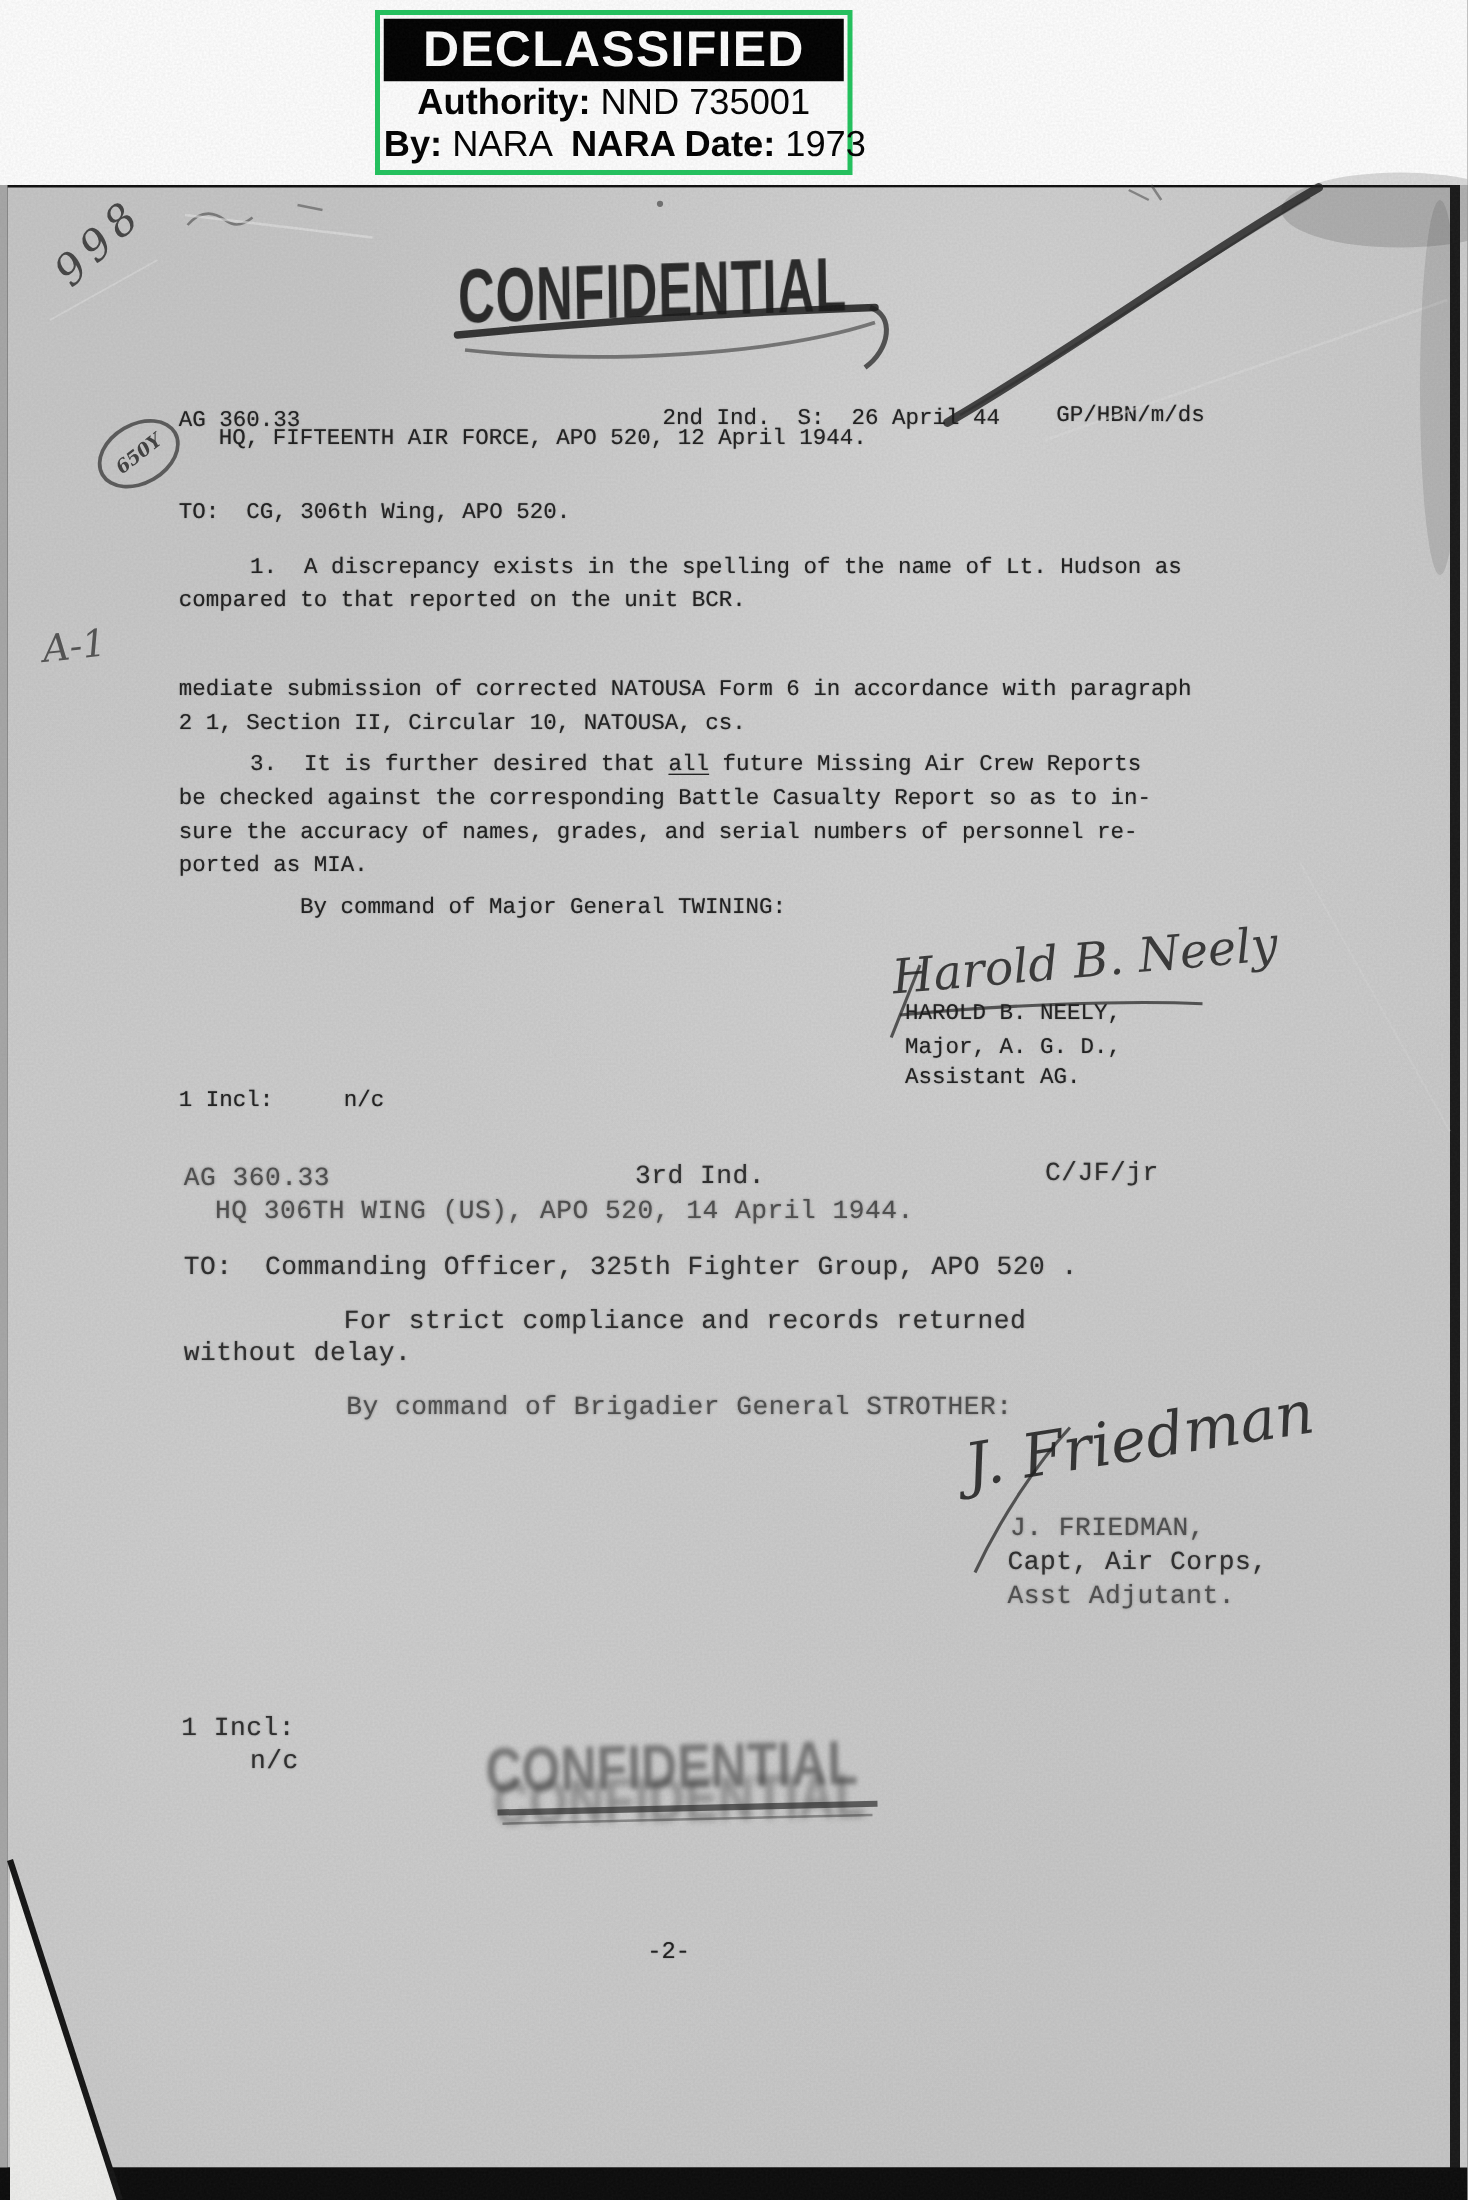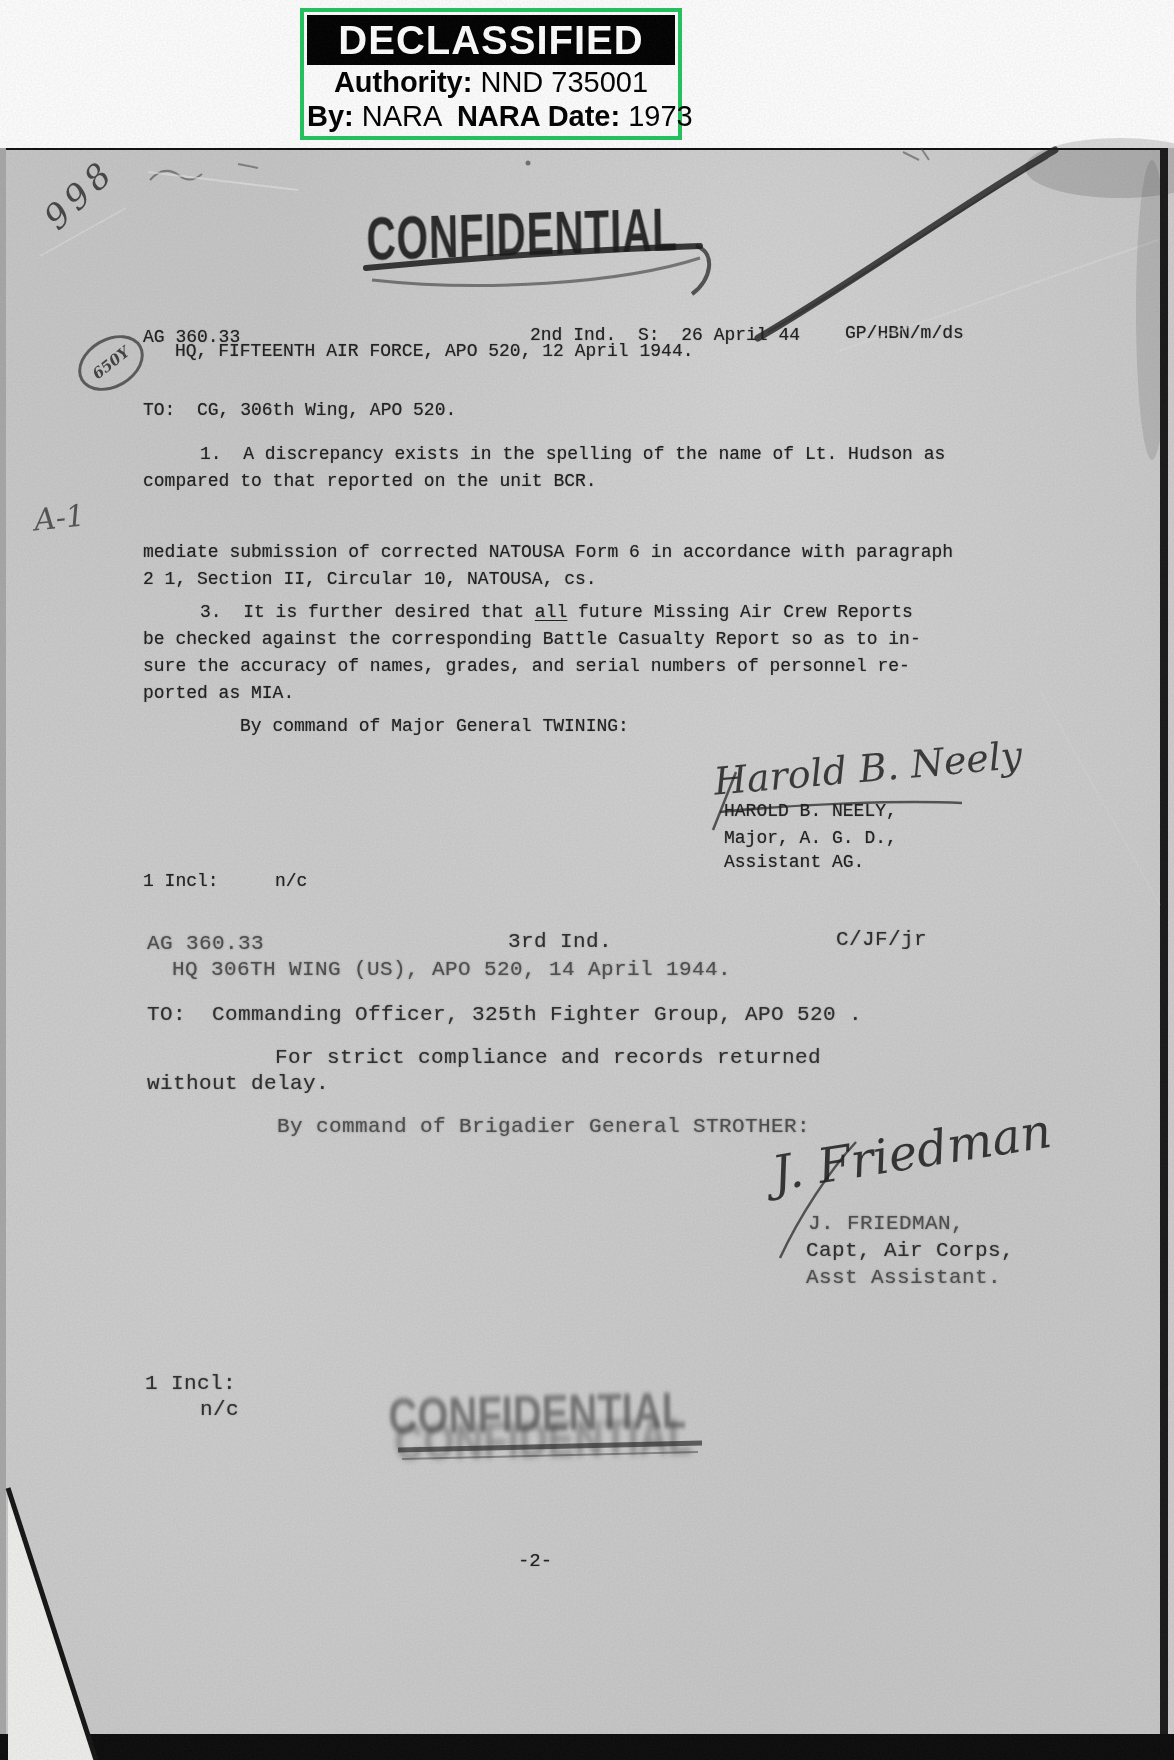--- a/index.html
+++ b/index.html
@@ -122,21 +122,21 @@
   <div class="t2" style="left:147px;top:853px;">TO:  Commanding Officer, 325th Fighter Group, APO 520 .</div>
 
   <div class="t2" style="left:275px;top:896px;">For strict compliance and records returned</div>
   <div class="t2" style="left:147px;top:922px;">without delay.</div>
 
   <div class="t2 faded" style="left:277px;top:965px;">By command of Brigadier General STROTHER:</div>
 
   <div class="sig" style="left:768px;top:998px;font-size:48px;transform:rotate(-9deg);opacity:.88;">J. Friedman</div>
   <div class="t2 faded" style="left:808px;top:1062px;">J. FRIEDMAN,</div>
   <div class="t2" style="left:806px;top:1089px;">Capt, Air Corps,</div>
-  <div class="t2 faded" style="left:806px;top:1116px;">Asst Assistant.</div>
+  <div class="t2 faded" style="left:806px;top:1116px;">Asst Adjutant.</div>
 
   <div class="t2" style="left:145px;top:1222px;">1 Incl:</div>
   <div class="t2" style="left:200px;top:1248px;">n/c</div>
 
   <div class="stamp-bottom">
     <span class="sb1">CONFIDENTIAL</span>
     <span class="sb2">CONFIDENTIAL</span>
   </div>
 
   <div class="t1" style="left:495px;top:1400px;width:80px;text-align:center;font-size:19px;">-2-</div>

